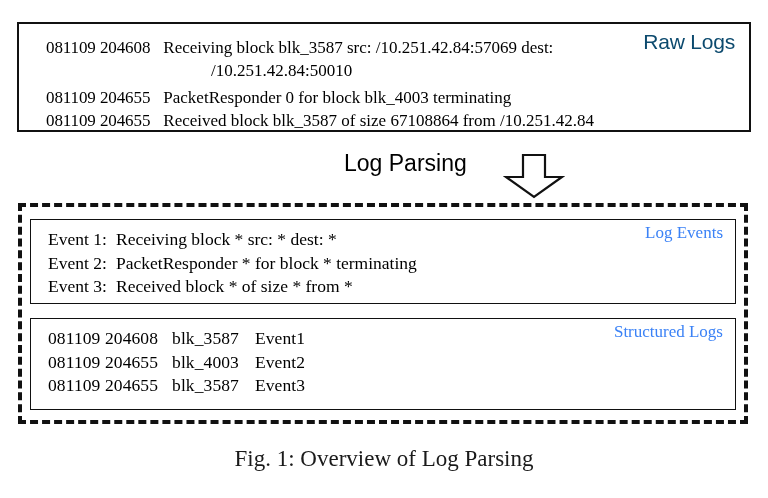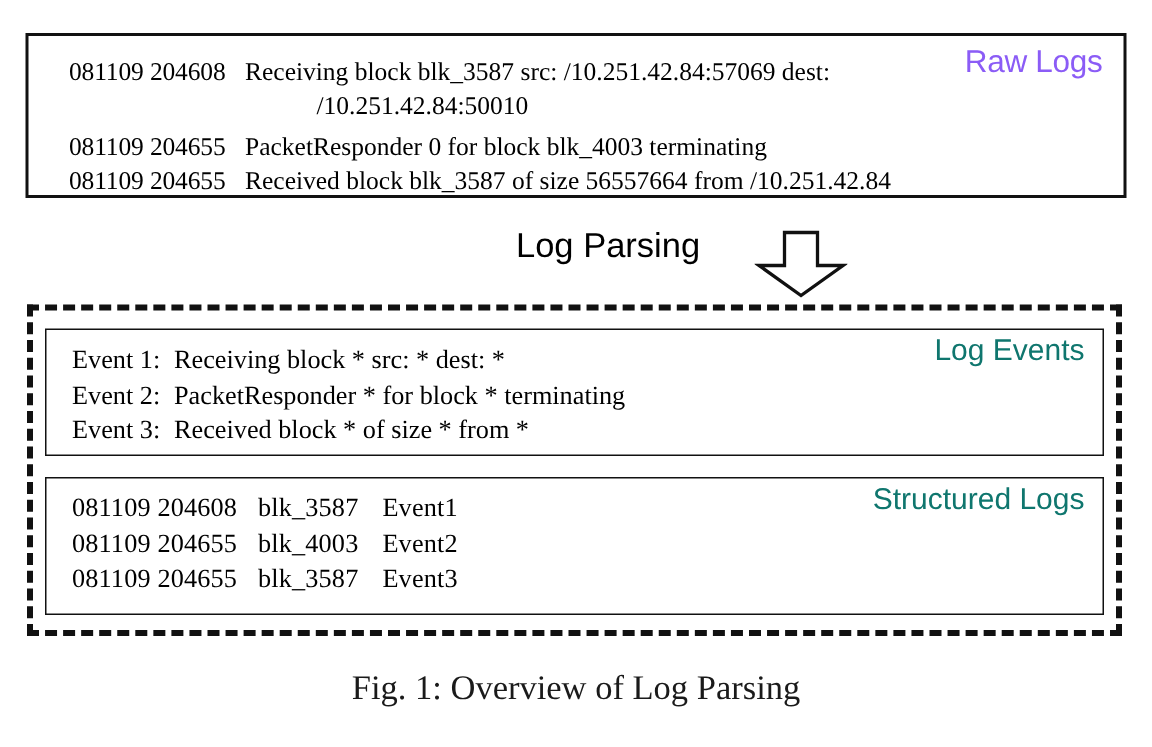--- a/index.html
+++ b/index.html
@@ -27,21 +27,21 @@
     border: 2.5px solid #111111;
     background: #ffffff;
   }
   .raw-label {
     position: absolute;
     right: 14px;
     top: 6px;
     font-family: "Liberation Sans", sans-serif;
     font-size: 21px;
     letter-spacing: -0.2px;
-    color: #8b5cf6;
+    color: #0c4a6e;
     white-space: nowrap;
   }
   .raw-lines {
     position: absolute;
     left: 27px;
     top: 12px;
     font-size: 17px;
     line-height: 23px;
   }
   .raw-line {
@@ -113,23 +113,23 @@
   .structured-box {
     left: 30px;
     top: 318px;
     width: 706px;
     height: 92px;
   }
   .inner-label {
     position: absolute;
     right: 12px;
     top: 3px;
-    font-family: Liberation Sans, sans-serif;
-    font-size: 20px;
-    color: #0f766e;
+    font-family: Liberation Serif, serif;
+    font-size: 17px;
+    color: #3b82f6;
     white-space: nowrap;
   }
   .inner-lines {
     position: absolute;
     left: 17px;
     top: 8px;
     font-size: 17.5px;
     line-height: 23.5px;
   }
   .ev-line { white-space: nowrap; }
@@ -163,21 +163,21 @@
     </div>
     <div class="raw-cont">/10.251.42.84:50010</div>
 
     <div class="raw-gap"></div>
 
     <div class="raw-line">
       <span class="raw-ts">081109 204655</span><span class="raw-msg">PacketResponder 0 for block blk_4003 terminating</span>
     </div>
 
     <div class="raw-line">
-      <span class="raw-ts">081109 204655</span><span class="raw-msg">Received block blk_3587 of size 56557664 from /10.251.42.84</span>
+      <span class="raw-ts">081109 204655</span><span class="raw-msg">Received block blk_3587 of size 67108864 from /10.251.42.84</span>
     </div>
 
   </div>
 </div>
 
 <div class="parsing-row">
   <div class="parsing-text">Log Parsing</div>
   <svg class="parsing-arrow" viewBox="0 0 62 46">
     <polygon points="20,2 42,2 42,24 59,24 31,44 3,24 20,24" fill="#ffffff" stroke="#111111" stroke-width="2.2" stroke-linejoin="miter"></polygon>
   </svg>

